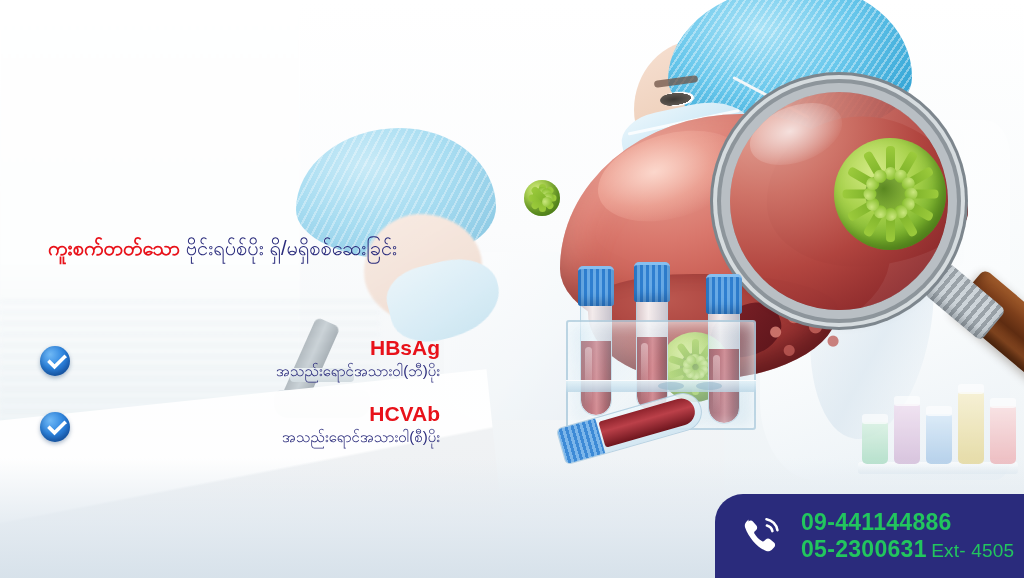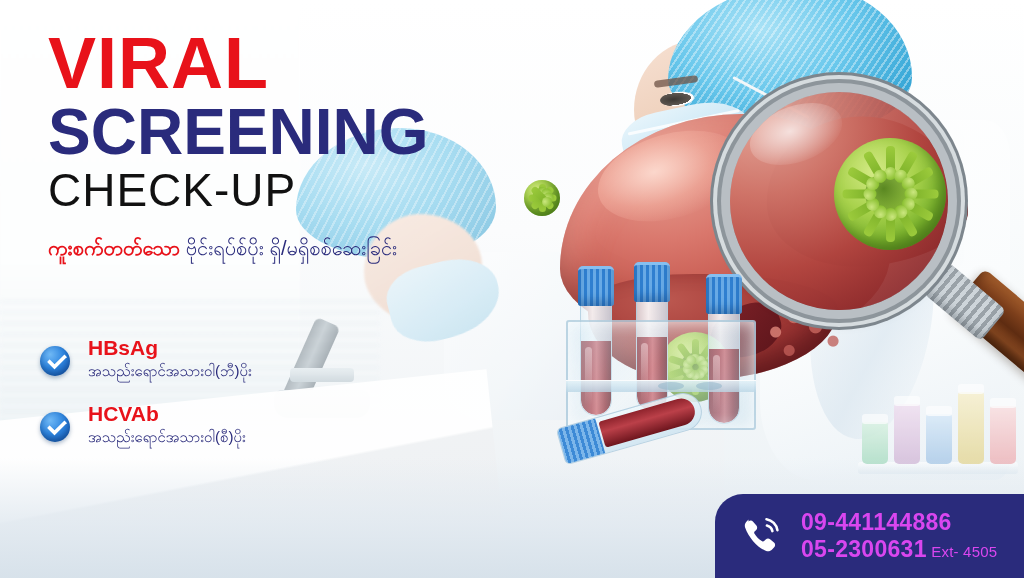--- a/index.html
+++ b/index.html
@@ -376,21 +376,21 @@
     line-height:1.05; color:#111111; margin-top:2px;
   }
   .subtitle {
     position:absolute; left:48px; top:236px; z-index:20;
     font-size:20px; line-height:1.25; white-space:nowrap;
   }
   .sub-red { color:#e8121a; font-weight:bold; }
   .sub-navy { color:#2a2b7c; font-weight:500; }
 
   .bullets { position:absolute; left:40px; top:336px; z-index:20; width:400px; }
-  .bullet { position:relative; padding-left:48px; margin-bottom:21px; }
+  .bullet { position:relative; padding-left:48px; margin-bottom:21px;text-align:right; }
   .check {
     position:absolute; left:0; top:10px; width:30px; height:30px;
     border-radius:50%;
     background:radial-gradient(circle at 34% 28%, #6fb8f5 0%, #2f86e0 46%, #1b62bd 80%, #17539f 100%);
     box-shadow:0 2px 4px rgba(20,60,110,.35), inset 0 -3px 6px rgba(10,45,90,.4);
   }
   .check:after{
     content:""; position:absolute; left:8px; top:8px;
     width:14px; height:7px;
     border-left:4px solid #ffffff; border-bottom:4px solid #ffffff;
@@ -408,24 +408,24 @@
   
   .phone-badge {
     position:absolute; left:715px; top:494px; width:309px; height:84px;
     background:#2a2b7c;
     border-radius:28px 0 0 0;
     z-index:25;
     display:flex; align-items:center; padding-left:24px; gap:18px;
   }
   .phone-icon { position:relative; width:44px; height:44px; flex:0 0 44px; }
   .phone-icon svg { display:block; }
-  .phone-lines { color:#d946ef; line-height:1.18; }
+  .phone-lines { color:#22c55e; line-height:1.18; }
   .p-line1 { font-size:23px; font-weight:bold; letter-spacing:.3px; }
   .p-line2 { font-size:23px; font-weight:bold; letter-spacing:.3px; }
-  .p-ext { font-size:15px; font-weight:400; letter-spacing:.2px; }
+  .p-ext { font-size:19px; font-weight:400; letter-spacing:.2px; }
 </style>
 </head>
 <body>
 
 <div id="banner">
 
   <div class="bg-base"></div>
   <div class="bg-leftwash"></div>
   <div class="bg-lab-shelf"></div>
   <div class="bg-rightwash"></div>
@@ -540,25 +540,20 @@
     <div class="rack-glass"></div>
     <div class="rack-shelf"></div>
     <div class="rack-hole" style="left:106px;"></div>
     <div class="rack-hole" style="left:144px;"></div>
     <div class="tube-lying">
       <div class="tube-lying-blood"></div>
       <div class="tube-lying-cap"></div>
     </div>
   </div>
 
-  <div class="headline">
-    <div class="t-viral">VIRAL</div>
-    <div class="t-screening">SCREENING</div>
-    <div class="t-checkup">CHECK-UP</div>
-  </div>
 
   <div class="subtitle">
     <span class="sub-red">ကူးစက်တတ်သော</span>
     <span class="sub-navy">ဗိုင်းရပ်စ်ပိုး ရှိ/မရှိစစ်ဆေးခြင်း</span>
   </div>
 
   <div class="bullets">
 
     <div class="bullet">
       <span class="check"></span>

